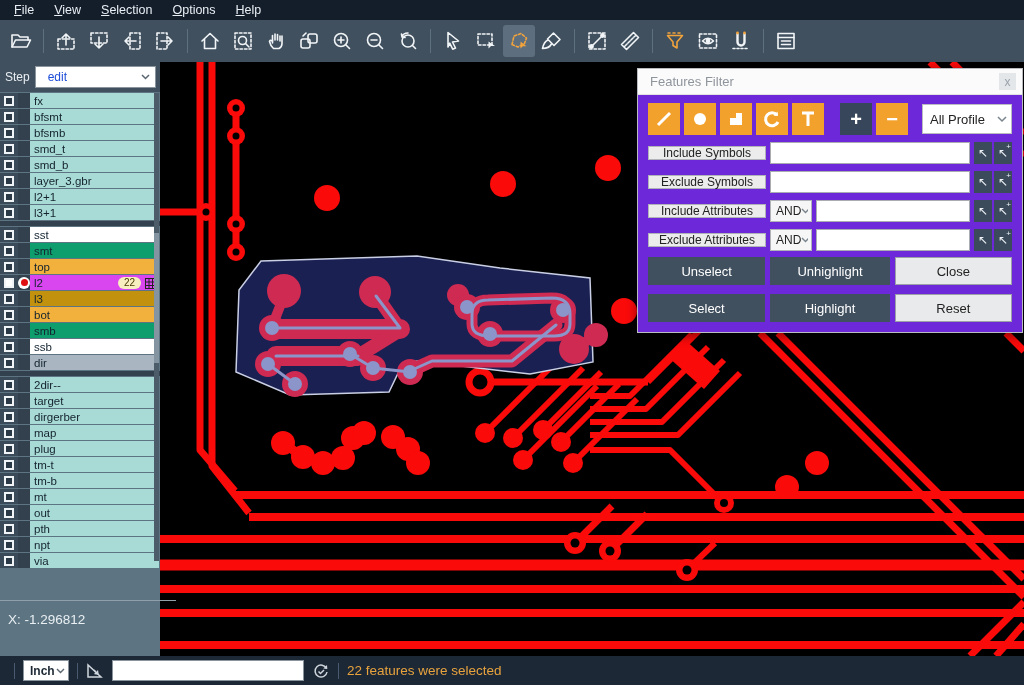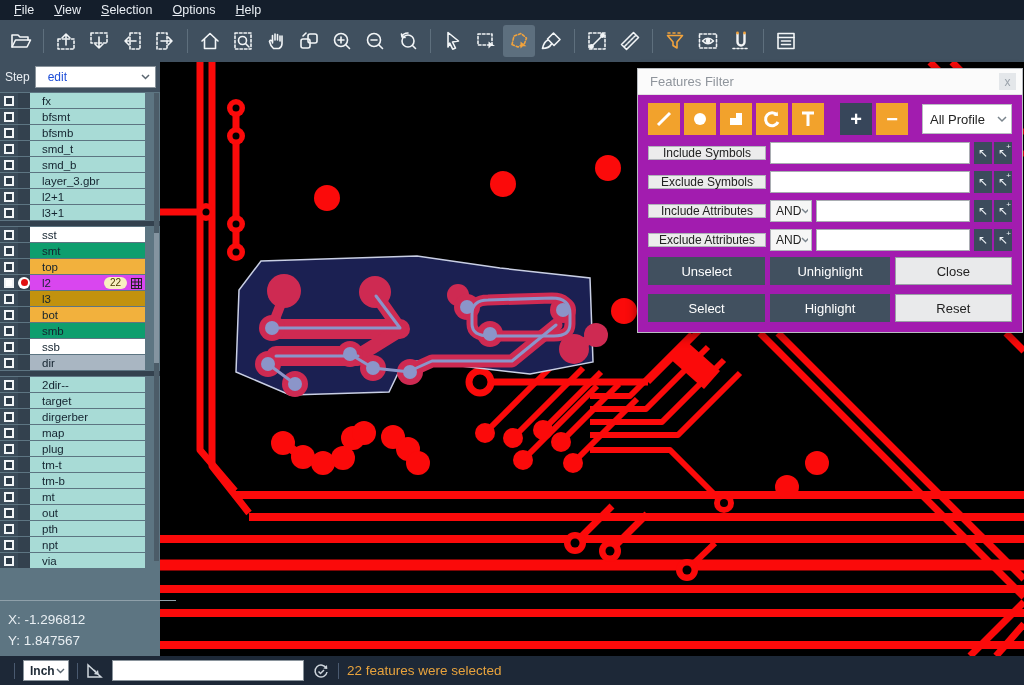--- a/index.html
+++ b/index.html
@@ -30,21 +30,21 @@
             padding-left:12px; font-size:12px; color:#1d4ed8; justify-content:space-between; }
   .stepdd .chev { margin-right:5px; }
   #layer-list { position:relative; }
   .lrow { display:flex; align-items:center; height:15px; margin-top:1px; }
   .cbcell { width:18px; height:15px; background:#3a4a58; display:flex; align-items:center; justify-content:center; flex:none; }
   .cb { width:10px; height:10px; border:2px solid #f1f4f6; background:#2b3짜; background:#2b3946; }
   .cb.checked { background:#fff; }
   .gapcell { width:12px; height:15px; background:#33414e; flex:none; display:flex; align-items:center; justify-content:center; }
   .reddot { width:12px; height:12px; border-radius:50%; background:#fff; display:flex; align-items:center; justify-content:center; }
   .reddot i { width:7px; height:7px; border-radius:50%; background:#e01010; }
-  .lname { flex:1; height:15px; font-size:11.5px; color:#14232f; padding:1px 3px 0 12px; margin-right:15px;
+  .lname { flex:1; height:15px; font-size:11.5px; color:#14232f; padding:1px 3px 0 4px; margin-right:1px;
            white-space:nowrap; overflow:hidden; display:flex; align-items:center; }
   .lname .nm { flex:1; }
   .c-teal  { background:#a8dbd6; }
   .c-white { background:#ffffff; }
   .c-green { background:#0e9e6e; }
   .c-amber { background:#f2b13d; }
   .c-gold  { background:#c2920e; }
   .c-goldA { background:#d946ef; }
   .c-gray  { background:#a9b6c2; }
   .lsep { height:5px; background:#33414e; margin-top:1px; }
@@ -53,21 +53,21 @@
   .gridicon { width:11px; height:11px; flex:none; }
   .scrolltrack { position:absolute; right:1px; top:31px; width:5px; height:468px; background:#4c5c68; }
   .scrollthumb { position:absolute; left:0; top:140px; width:5px; height:130px; background:#8494a0; }
   .coords { position:absolute; left:0; top:538px; width:176px; border-top:1px solid #8fa0aa; padding:8px 0 0 8px; }
   .coords div { color:#e9eff3; font-size:13.5px; line-height:21px; }
 
   
   #pcb { position:absolute; left:160px; top:62px; z-index:10; background:#000; }
 
   
-  .dialog { position:absolute; left:637px; top:68px; width:386px; height:265px; background:#a21caf;
+  .dialog { position:absolute; left:637px; top:68px; width:386px; height:265px; background:#6d28d9;
             border:1px solid #b9bdc2; box-shadow:0 3px 10px rgba(0,0,0,.45); z-index:40; font-size:12px; }
   .dtitle { height:26px; background:#fbfbfb; border-bottom:1px solid #e3e3e3; display:flex; align-items:center;
             padding:0 6px 0 12px; color:#8f959c; font-size:13px; }
   .dclose { margin-left:auto; width:17px; height:17px; background:#e4e7ea; color:#9aa2aa; display:flex;
             align-items:center; justify-content:center; font-size:12px; }
   .dbody { padding:5px 10px 0 10px; }
   .toolsrow { display:flex; align-items:center; gap:4px; margin-top:3px; }
   .obtn { width:32px; height:32px; background:#f2a22c; display:flex; align-items:center; justify-content:center; }
   .obtn svg { display:block; }
   .nbtn { width:32px; height:32px; background:#37465a; color:#fff; display:flex; align-items:center;
@@ -693,21 +693,20 @@
           <span class="lname c-teal">
             <span class="nm">via</span>
           </span>
         </div>
       </div>
     <div class="scrolltrack">
         <div class="scrollthumb"></div>
       </div>
     <div class="coords">
       <div>X: -1.296812</div>
-      <div>Y: 1.847567</div>
     </div>
   </div>
 
   <div class="dialog">
     <div class="dtitle">
       <span>Features Filter</span>
       <span class="dclose">x</span>
     </div>
     <div class="dbody">
       <div class="toolsrow">

